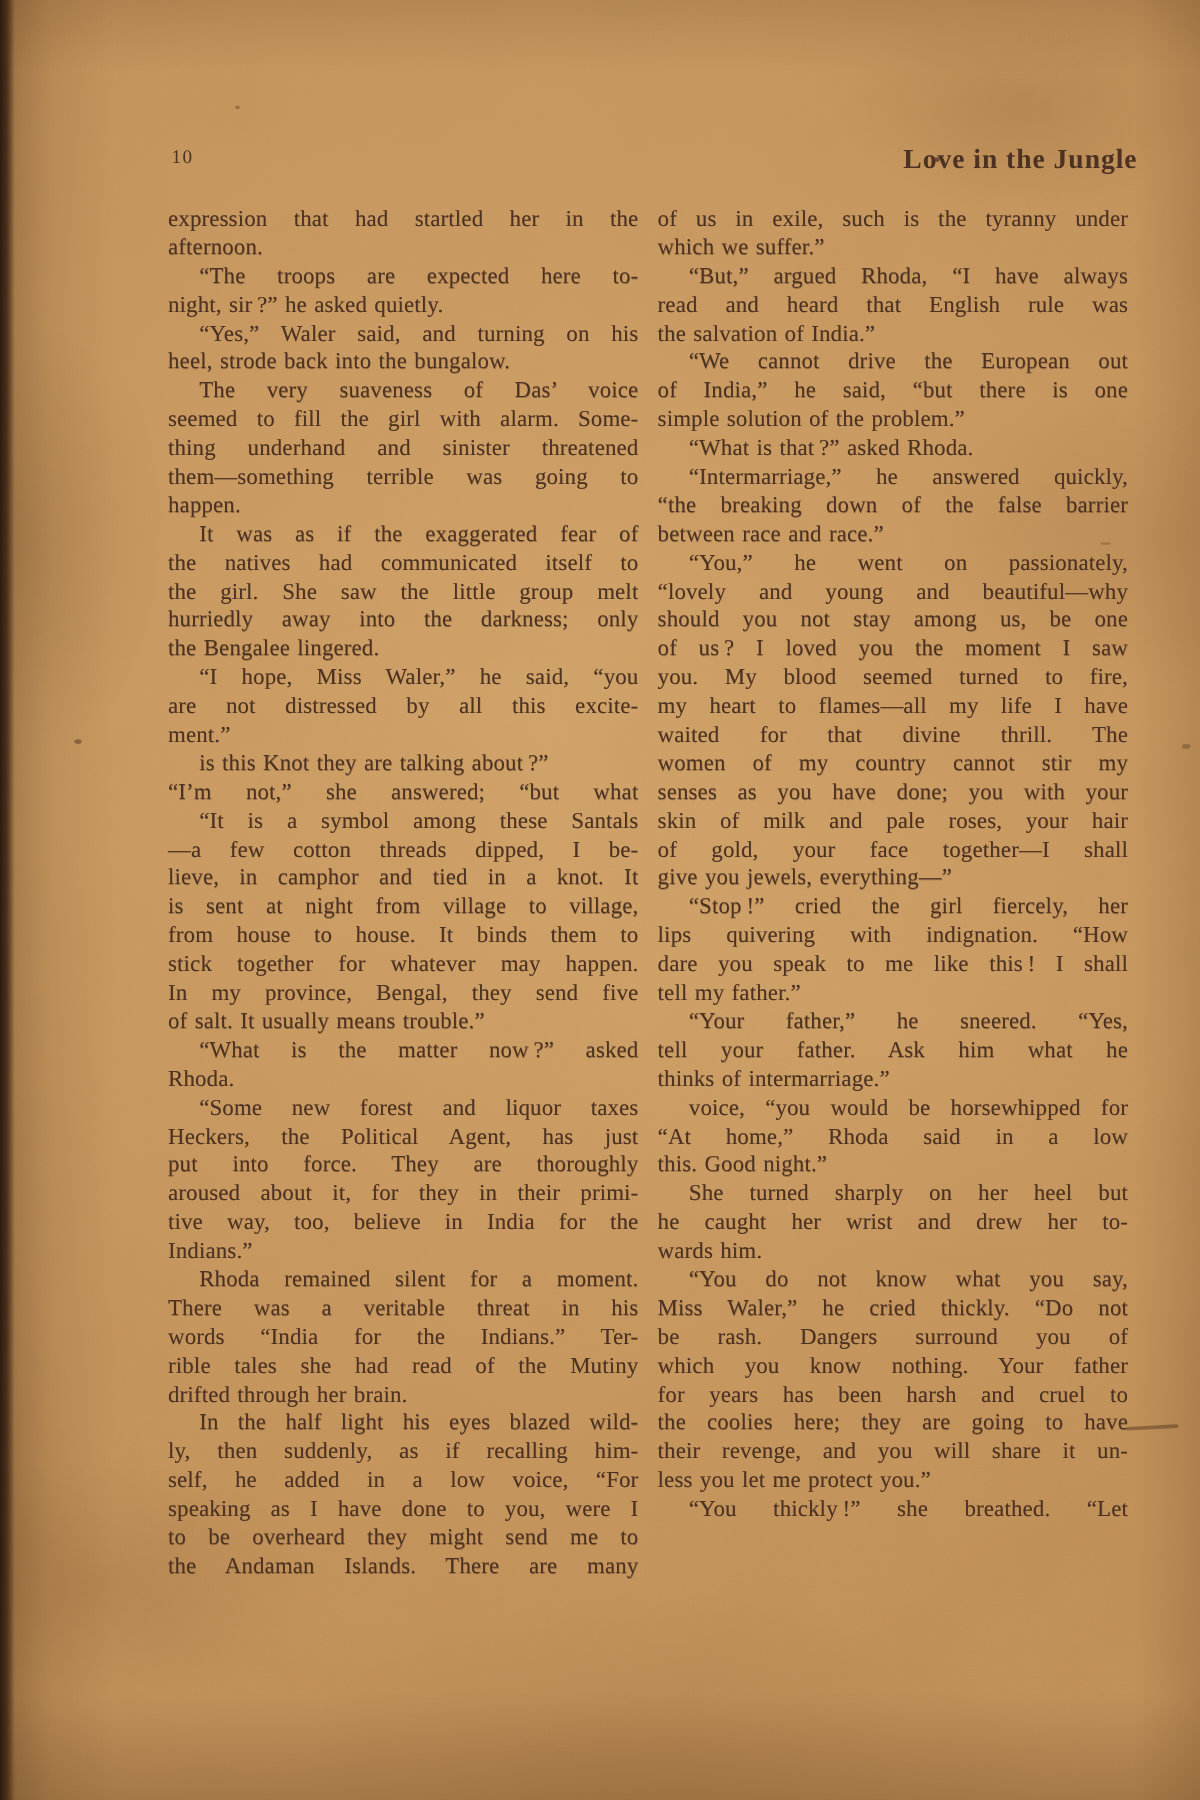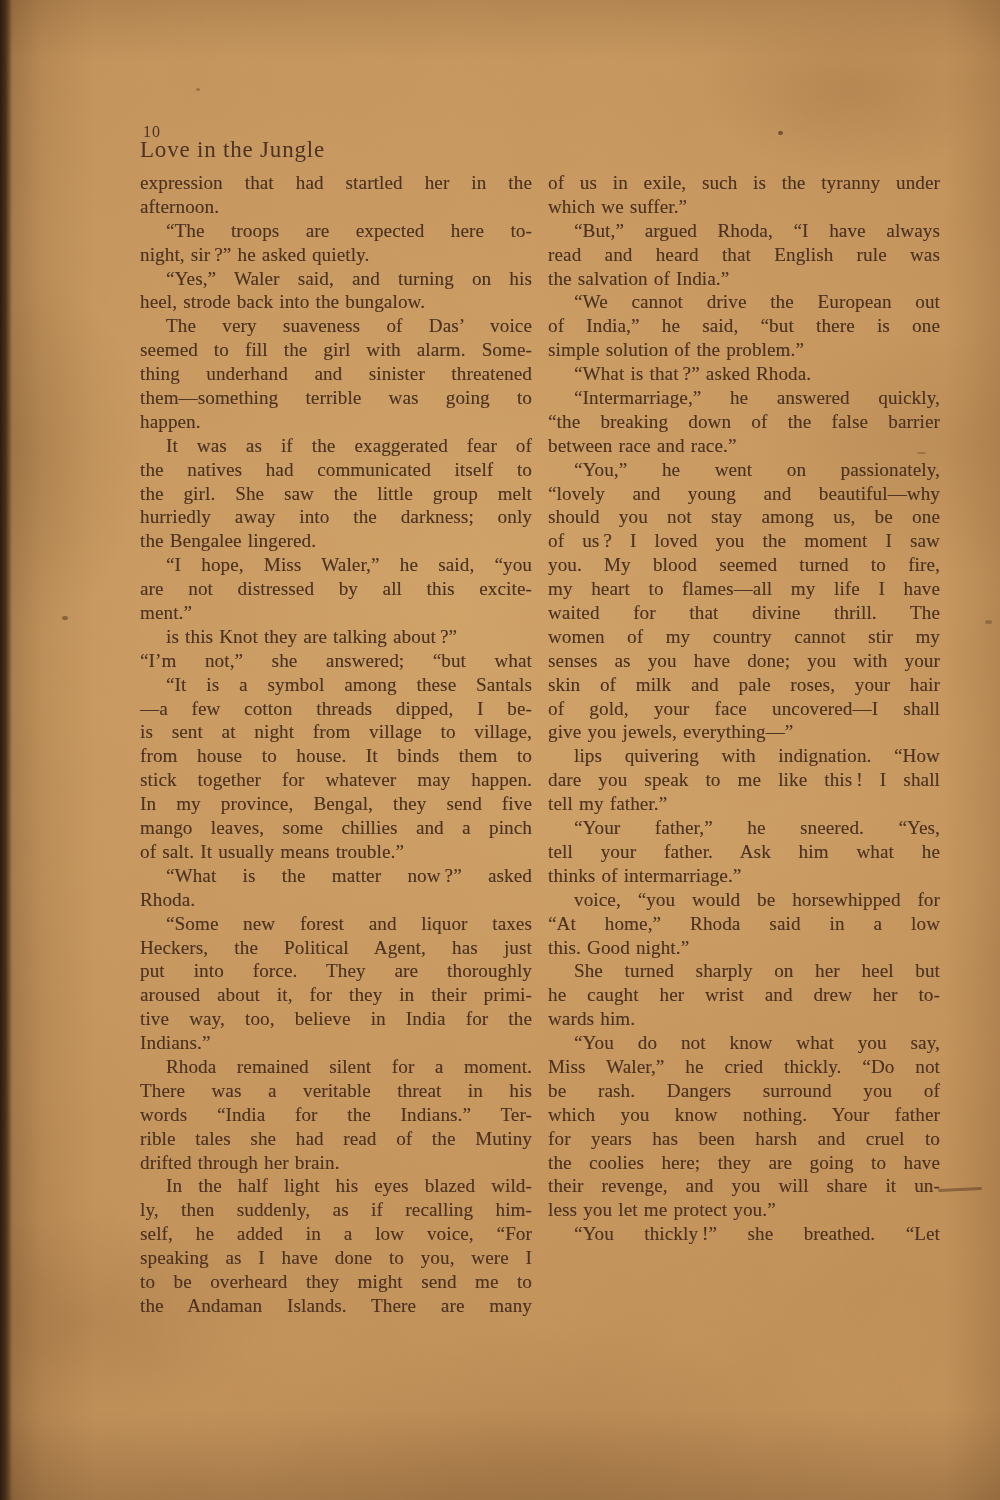--- a/index.html
+++ b/index.html
@@ -40,23 +40,23 @@
     pointer-events: none;
   }
   .header {
     position: absolute; top: 120px; left: 140px; width: 808px; height: 30px;
   }
   .page-num {
     position: absolute; left: 3px; top: 3px;
     font-size: 16px; letter-spacing: 1px;
   }
   .running-title {
-    position: absolute; left: 0; right: 0; top: 17px;
-    text-align: left;
-    font-size: 23px; font-weight: normal; letter-spacing: 0.8px;
+    position: absolute; left: 0; right: 0; top: 0;
+    text-align: right;
+    font-size: 23px; font-weight: bold; letter-spacing: 0.8px;
   }
   .text-block {
     position: absolute; top: 171px; left: 140px; width: 808px;
     display: flex; gap: 16px;
   }
   .column { width: 392px; }
   .paragraph { margin: 0; }
   .line {
     font-size: 19px;
     line-height: 23.9px;
@@ -125,25 +125,25 @@
           <div class="line">are not distressed by all this excite-</div>
           <div class="line lastline">ment.”</div>
         </div>
         <div class="paragraph indent">
           <div class="line lastline">is this Knot they are talking about ?”</div>
           <div class="line">“I’m not,” she answered; “but what</div>
         </div>
         <div class="paragraph indent">
           <div class="line">“It is a symbol among these Santals</div>
           <div class="line">—a few cotton threads dipped, I be-</div>
+          <div class="line">lieve, in camphor and tied in a knot. It</div>
           <div class="line">is sent at night from village to village,</div>
           <div class="line">from house to house. It binds them to</div>
           <div class="line">stick together for whatever may happen.</div>
           <div class="line">In my province, Bengal, they send five</div>
-          <div class="line">mango leaves, some chillies and a pinch</div>
           <div class="line lastline">of salt. It usually means trouble.”</div>
         </div>
         <div class="paragraph indent">
           <div class="line">“What is the matter now ?” asked</div>
           <div class="line lastline">Rhoda.</div>
         </div>
         <div class="paragraph indent">
           <div class="line">“Some new forest and liquor taxes</div>
           <div class="line">Heckers, the Political Agent, has just</div>
           <div class="line">put into force. They are thoroughly</div>
@@ -194,24 +194,25 @@
           <div class="line">“You,” he went on passionately,</div>
           <div class="line">“lovely and young and beautiful—why</div>
           <div class="line">should you not stay among us, be one</div>
           <div class="line">of us ? I loved you the moment I saw</div>
           <div class="line">you. My blood seemed turned to fire,</div>
           <div class="line">my heart to flames—all my life I have</div>
           <div class="line">waited for that divine thrill. The</div>
           <div class="line">women of my country cannot stir my</div>
           <div class="line">senses as you have done; you with your</div>
           <div class="line">skin of milk and pale roses, your hair</div>
-          <div class="line">of gold, your face uncovered—I shall</div>
+          <div class="line">of gold, your face together—I shall</div>
           <div class="line lastline">give you jewels, everything—”</div>
         </div>
         <div class="paragraph indent">
+          <div class="line">“Stop !” cried the girl fiercely, her</div>
           <div class="line">lips quivering with indignation. “How</div>
           <div class="line">dare you speak to me like this ! I shall</div>
           <div class="line lastline">tell my father.”</div>
         </div>
         <div class="paragraph indent">
           <div class="line">“Your father,” he sneered. “Yes,</div>
           <div class="line">tell your father. Ask him what he</div>
           <div class="line lastline">thinks of intermarriage.”</div>
         </div>
         <div class="paragraph indent">

